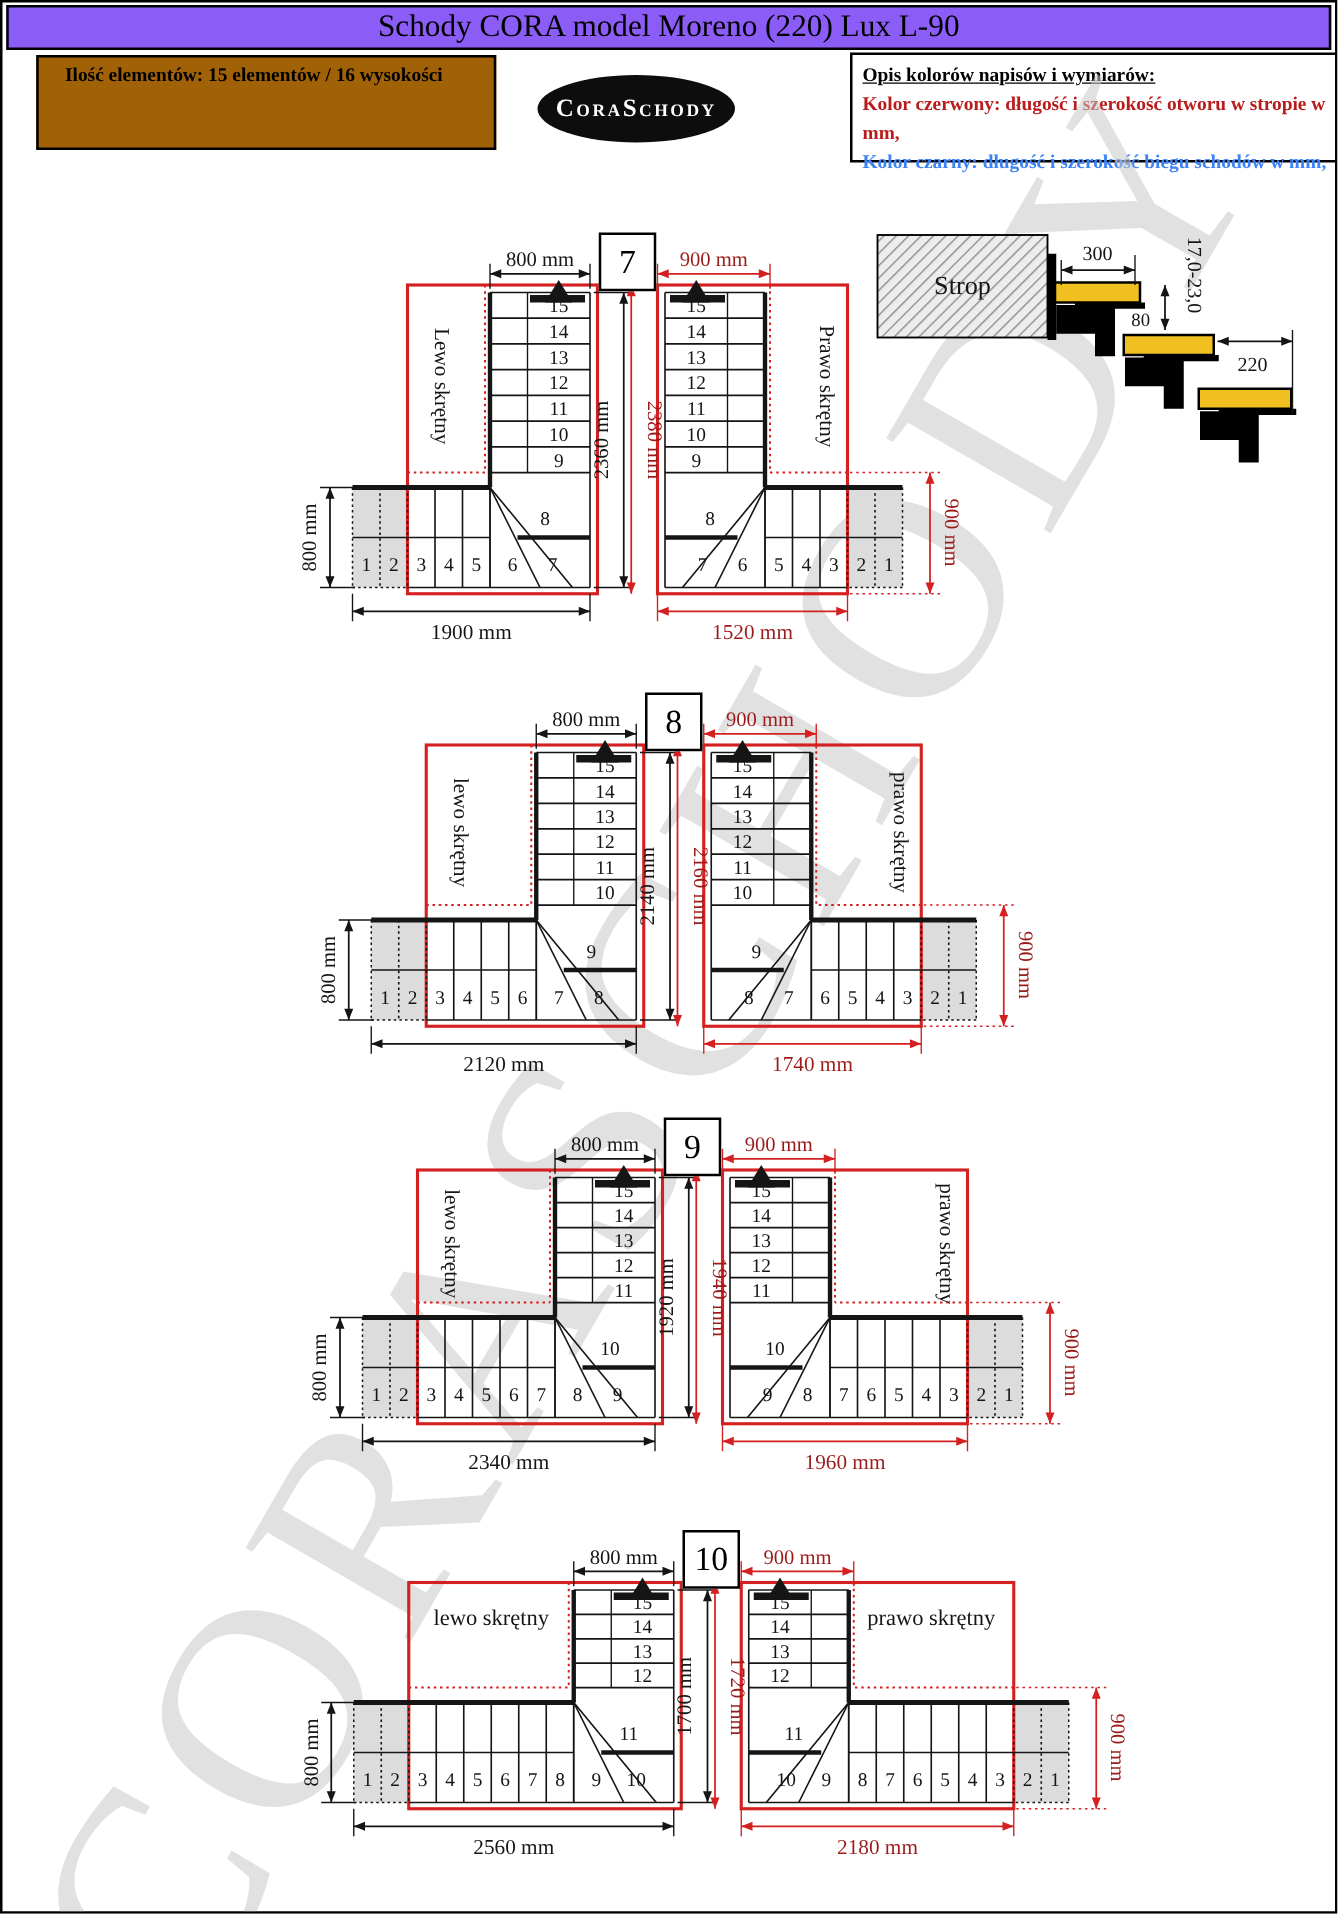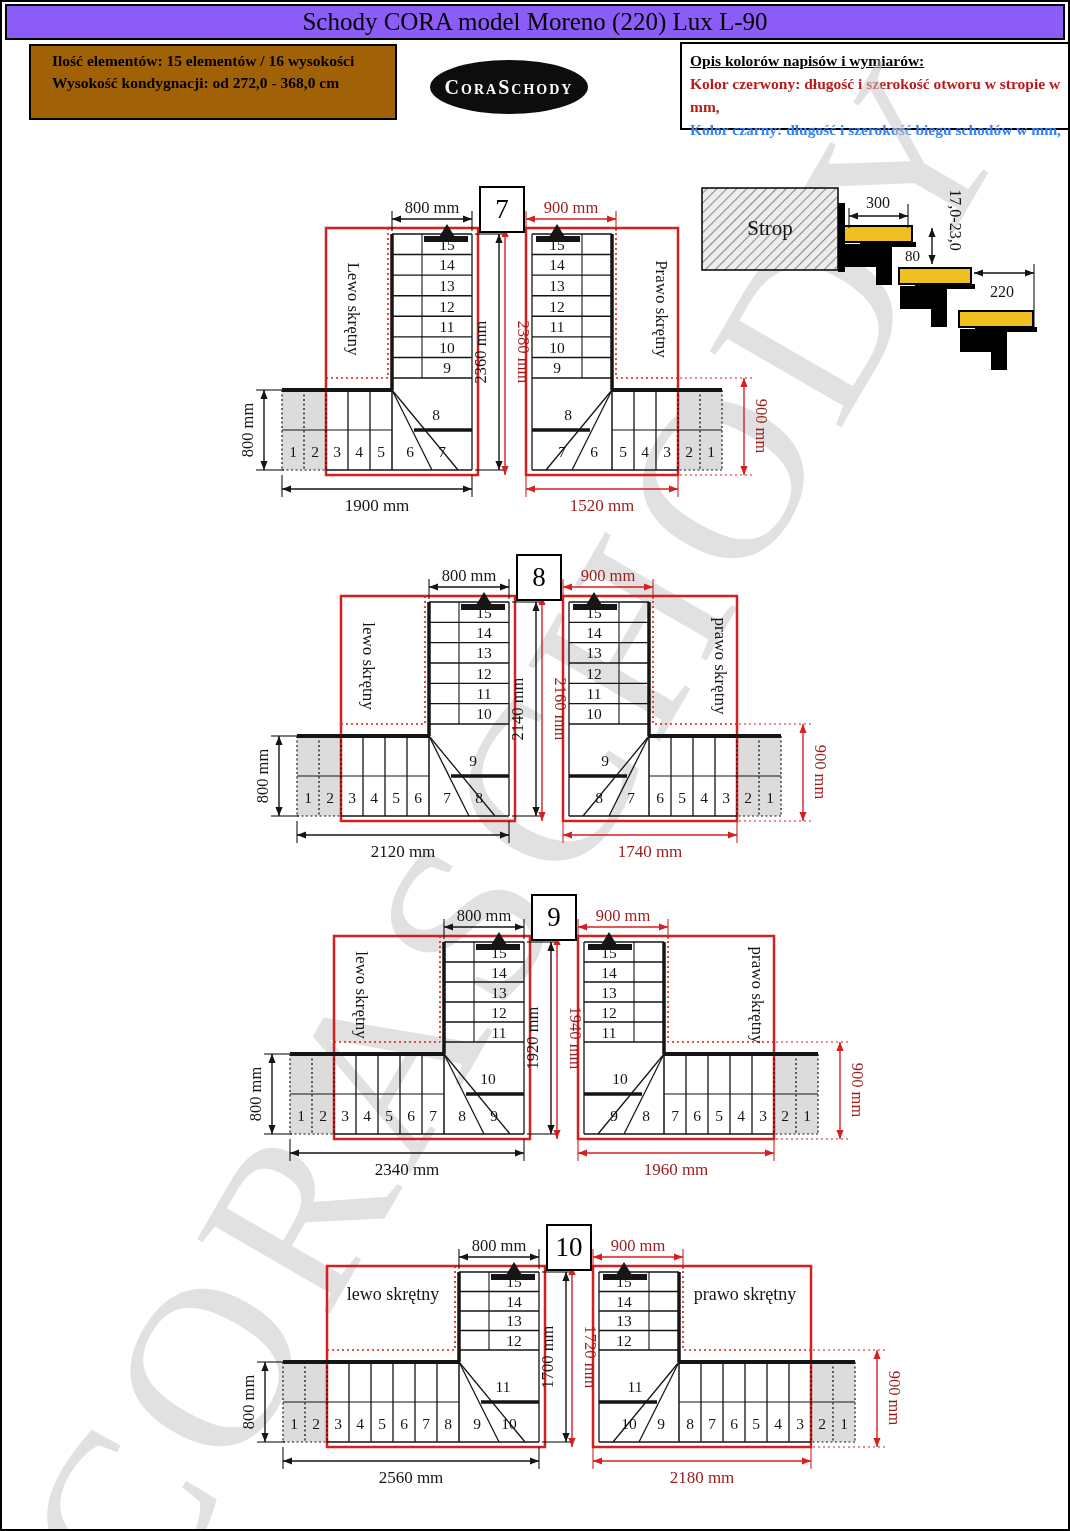--- a/index.html
+++ b/index.html
@@ -27,21 +27,20 @@
 </head>
 <body>
 
 <div class="page">
   <div class="watermark">CORASCHODY</div>
 
   <div class="titlebar">Schody CORA model Moreno (220) Lux L-90</div>
 
   <div class="infobox">
     <div>Ilość elementów: 15 elementów / 16 wysokości</div>
-    <div>Wysokość kondygnacji: od 272,0 - 368,0 cm</div>
   </div>
 
   <div class="logo">CoraSchody</div>
 
   <div class="legendbox">
     <div class="legend-head">Opis kolorów napisów i wymiarów:</div>
     <div class="legend-red">Kolor czerwony:  długość i szerokość otworu w stropie w mm,</div>
     <div class="legend-black">Kolor czarny:  długość i szerokość biegu schodów w mm,</div>
   </div>
 

